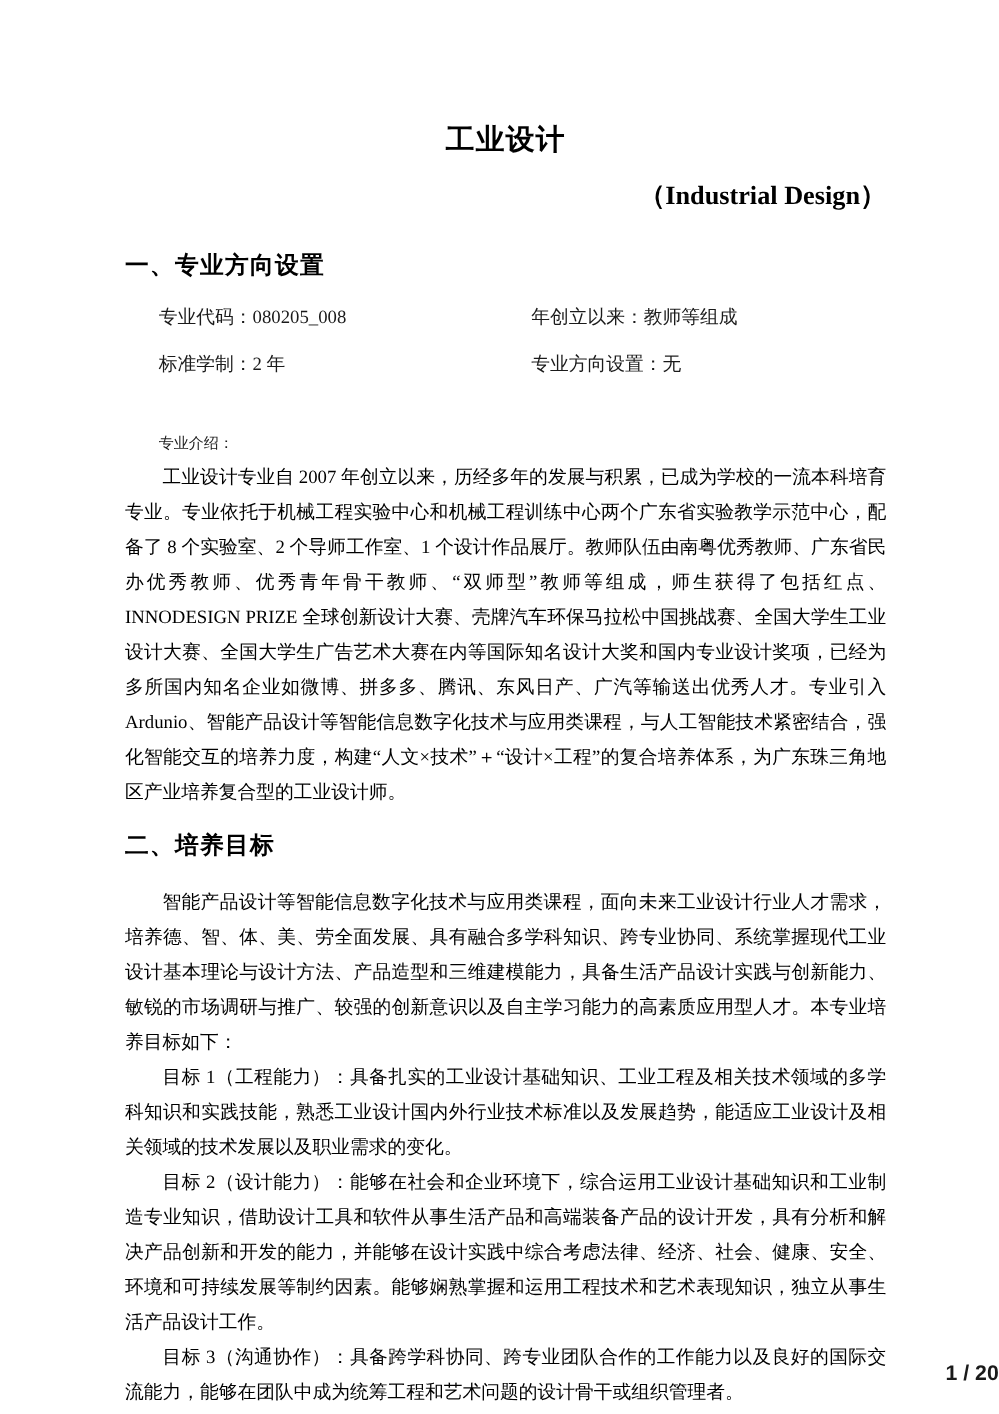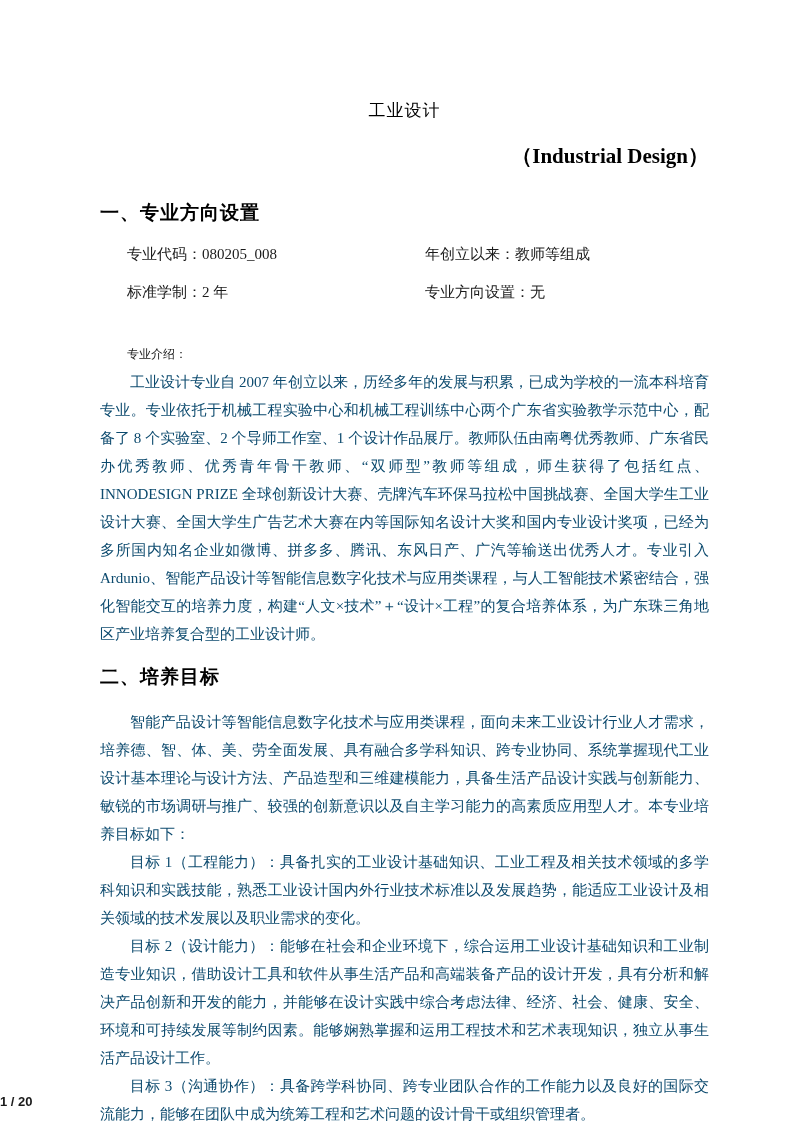--- a/index.html
+++ b/index.html
@@ -14,23 +14,23 @@
     box-sizing: border-box;
     background: #ffffff;
     padding: 96px 90px 0 100px;
     overflow: hidden;
     color: #1a1a1a;
     font-family: "Liberation Serif", serif;
   }
   .title-cn {
     margin: 0 0 16px 0;
     font-family: "Liberation Sans", sans-serif;
-    font-size: 17px;
+    font-size: 23px;
     line-height: 30px;
-    font-weight: normal;
+    font-weight: bold;
     color: #000000;
     text-align: center;
     letter-spacing: 1px;
   }
   .title-en {
     margin: 0 0 0 0;
     font-family: "Liberation Serif", serif;
     font-size: 21px;
     line-height: 28px;
     font-weight: bold;
@@ -71,30 +71,30 @@
     font-size: 12px;
     line-height: 28px;
   }
   .body-para {
     margin: 0;
     font-size: 15px;
     line-height: 28px;
     text-align: justify;
     text-justify: inter-ideograph;
     text-indent: 2em;
-    color: #0c4a6e;
+    color: #000000;
   }
   .page-footer {
     position: absolute;
     left: 0;
     right: 0;
     bottom: 22px;
-    text-align: left;
+    text-align: right;
     font-family: "Liberation Sans", sans-serif;
-    font-size: 13px;
+    font-size: 17px;
     font-weight: bold;
     color: #1a1a1a;
   }
 </style>
 </head>
 <body>
 
 <div class="page">
 
   <h1 class="title-cn">工业设计</h1>

